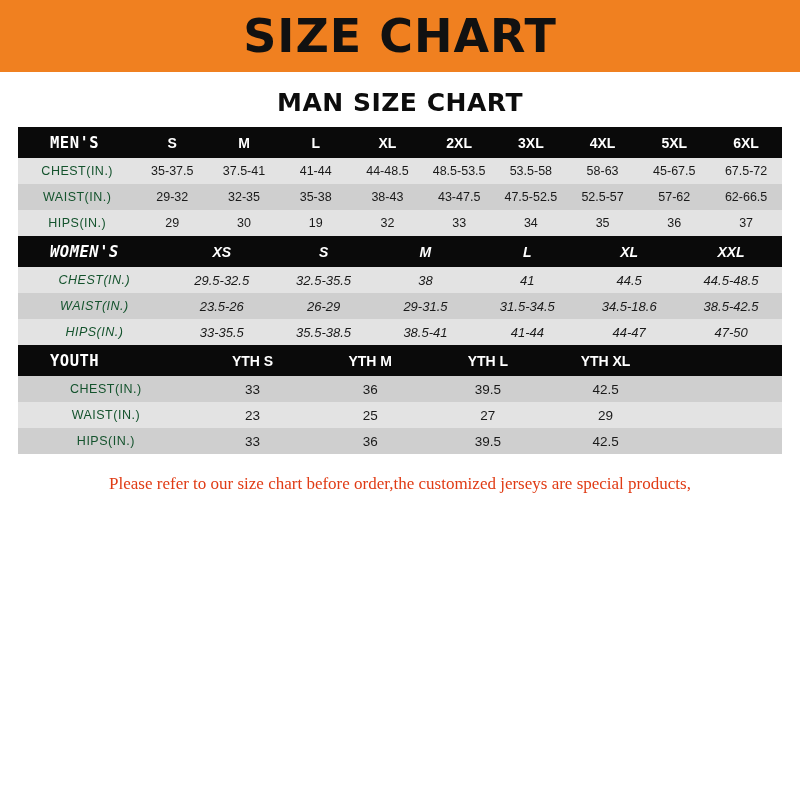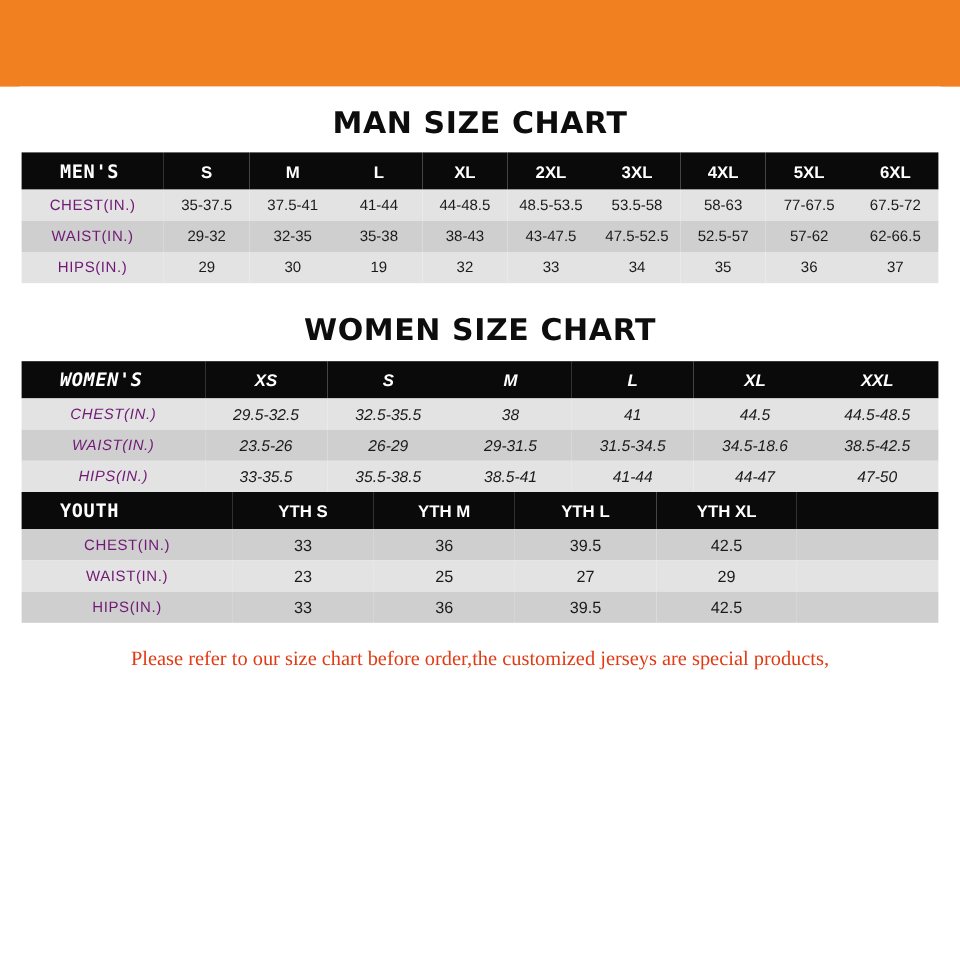--- a/index.html
+++ b/index.html
@@ -92,21 +92,21 @@
     padding-left: 32px;
     font-weight: bold;
   }
   table.chart tbody tr.light { background: #e3e3e3; }
   table.chart tbody tr.dark  { background: #cfcfcf; }
   table.chart tbody td.rowlabel {
     font-family: "Liberation Sans", sans-serif;
     font-size: 12.5px;
     letter-spacing: 0.5px;
     text-align: center;
-    color: #701a75;
+    color: #14532d;
   }
 
   
   .men col.c0 { width: 15.5%; }
   .women col.c0 { width: 20%; }
   .youth col.c0 { width: 23%; }
 
   .women thead th, .women tbody td { font-size: 13px; }
   .women thead th { font-size: 15px; }
   .women thead th.rowlabel { font-size: 16px; }
@@ -131,20 +131,21 @@
   .footer-note .line { display: block; }
 </style>
 </head>
 <body>
 
 <div class="page">
 
   <div class="header-band">
     <div class="side-rail" style="left:0;"></div>
     <div class="side-rail" style="right:0;"></div>
+    <div class="title">SIZE CHART</div>
   </div>
 
   <div class="content">
 
     <div class="section-title t1">MAN SIZE CHART</div>
     <table class="chart men">
       <colgroup>
         <col class="c0">
           <col>
           <col>
@@ -173,21 +174,21 @@
       <tbody>
         <tr class="light">
           <td class="rowlabel">CHEST(IN.)</td>
           <td>35-37.5</td>
           <td>37.5-41</td>
           <td>41-44</td>
           <td>44-48.5</td>
           <td>48.5-53.5</td>
           <td>53.5-58</td>
           <td>58-63</td>
-          <td>77-67.5</td>
+          <td>45-67.5</td>
           <td>67.5-72</td>
         </tr>
         <tr class="dark">
           <td class="rowlabel">WAIST(IN.)</td>
           <td>29-32</td>
           <td>32-35</td>
           <td>35-38</td>
           <td>38-43</td>
           <td>43-47.5</td>
           <td>47.5-52.5</td>
@@ -203,21 +204,20 @@
           <td>32</td>
           <td>33</td>
           <td>34</td>
           <td>35</td>
           <td>36</td>
           <td>37</td>
         </tr>
       </tbody>
     </table>
 
-    <div class="section-title t2">WOMEN SIZE CHART</div>
     <table class="chart women">
       <colgroup>
         <col class="c0">
           <col>
           <col>
           <col>
           <col>
           <col>
           <col>
       </colgroup>

